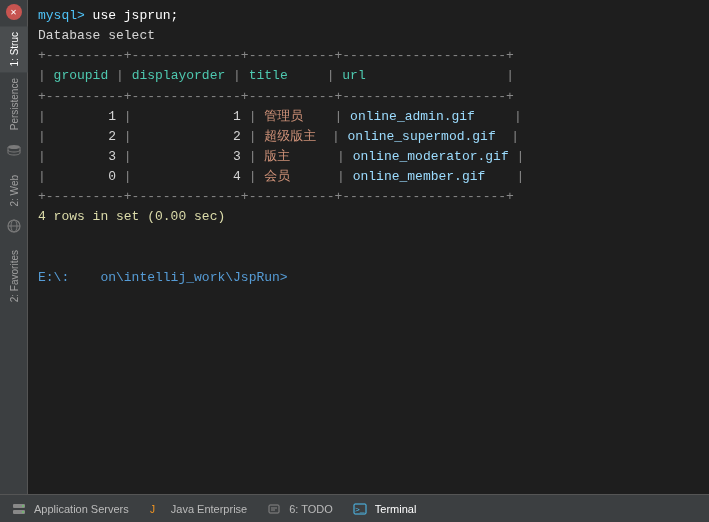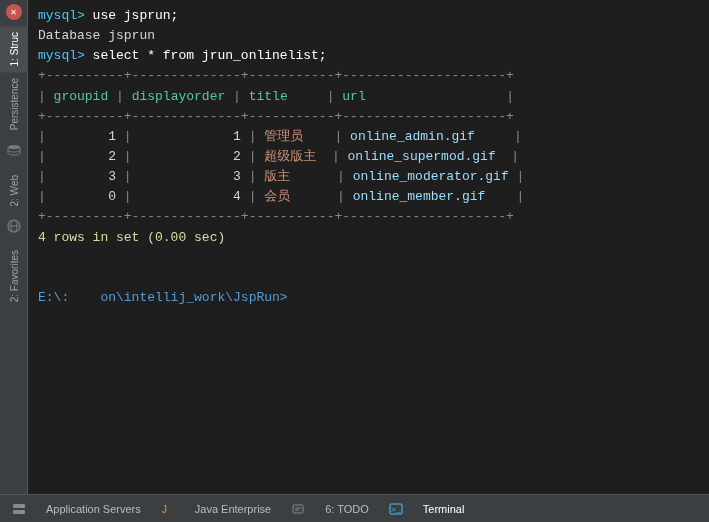--- a/index.html
+++ b/index.html
@@ -165,21 +165,21 @@
       border-top: 1px solid #555;
       display: flex;
       align-items: center;
       padding: 0 4px;
       gap: 4px;
     }
 
     .toolbar-item {
       display: flex;
       align-items: center;
-      gap: 20px;
+      gap: 8px;
       padding: 2px 8px;
       color: #bbb;
       font-size: 11px;
       font-family: Arial, sans-serif;
       cursor: pointer;
       border-radius: 2px;
     }
 
     .toolbar-item.active {
       color: #ffffff;
@@ -225,22 +225,21 @@
           <line x1="2" y1="8" x2="14" y2="8" stroke="#7a7a7a" stroke-width="1"></line>
         </svg>
       </div>
     </div>
 
     <div class="sidebar-tab" style="margin-top:8px;">2: Favorites</div>
   </div>
 
   <div class="terminal">
     <span class="terminal-line"><span class="prompt">mysql&gt; </span><span class="command">use jsprun;</span></span>
-    <span class="terminal-line output">Database jsprun</span>
-    <span class="terminal-line"><span class="prompt">mysql&gt; </span><span class="command">select * from jrun_onlinelist;</span></span>
+    <span class="terminal-line output">Database select</span>
     <span class="terminal-line table-border">+----------+--------------+-----------+---------------------+</span>
     <span class="terminal-line"><span class="table-border">| </span><span class="table-header">groupid </span><span class="table-border">| </span><span class="table-header">displayorder </span><span class="table-border">| </span><span class="table-header">title     </span><span class="table-border">| </span><span class="table-header">url                 </span><span class="table-border"> |</span></span>
     <span class="terminal-line table-border">+----------+--------------+-----------+---------------------+</span>
     <span class="terminal-line"><span class="table-border">| </span><span class="table-data-num">       1 </span><span class="table-border">| </span><span class="table-data-num">            1 </span><span class="table-border">| </span><span class="table-data-cn">管理员    </span><span class="table-border">| </span><span class="table-data-url">online_admin.gif    </span><span class="table-border"> |</span></span>
     <span class="terminal-line"><span class="table-border">| </span><span class="table-data-num">       2 </span><span class="table-border">| </span><span class="table-data-num">            2 </span><span class="table-border">| </span><span class="table-data-cn">超级版主  </span><span class="table-border">| </span><span class="table-data-url">online_supermod.gif </span><span class="table-border"> |</span></span>
     <span class="terminal-line"><span class="table-border">| </span><span class="table-data-num">       3 </span><span class="table-border">| </span><span class="table-data-num">            3 </span><span class="table-border">| </span><span class="table-data-cn">版主      </span><span class="table-border">| </span><span class="table-data-url">online_moderator.gif</span><span class="table-border"> |</span></span>
     <span class="terminal-line"><span class="table-border">| </span><span class="table-data-num">       0 </span><span class="table-border">| </span><span class="table-data-num">            4 </span><span class="table-border">| </span><span class="table-data-cn">会员      </span><span class="table-border">| </span><span class="table-data-url">online_member.gif   </span><span class="table-border"> |</span></span>
     <span class="terminal-line table-border">+----------+--------------+-----------+---------------------+</span>
     <span class="terminal-line result-info">4 rows in set (0.00 sec)</span>
     <span class="terminal-line">&nbsp;</span>

